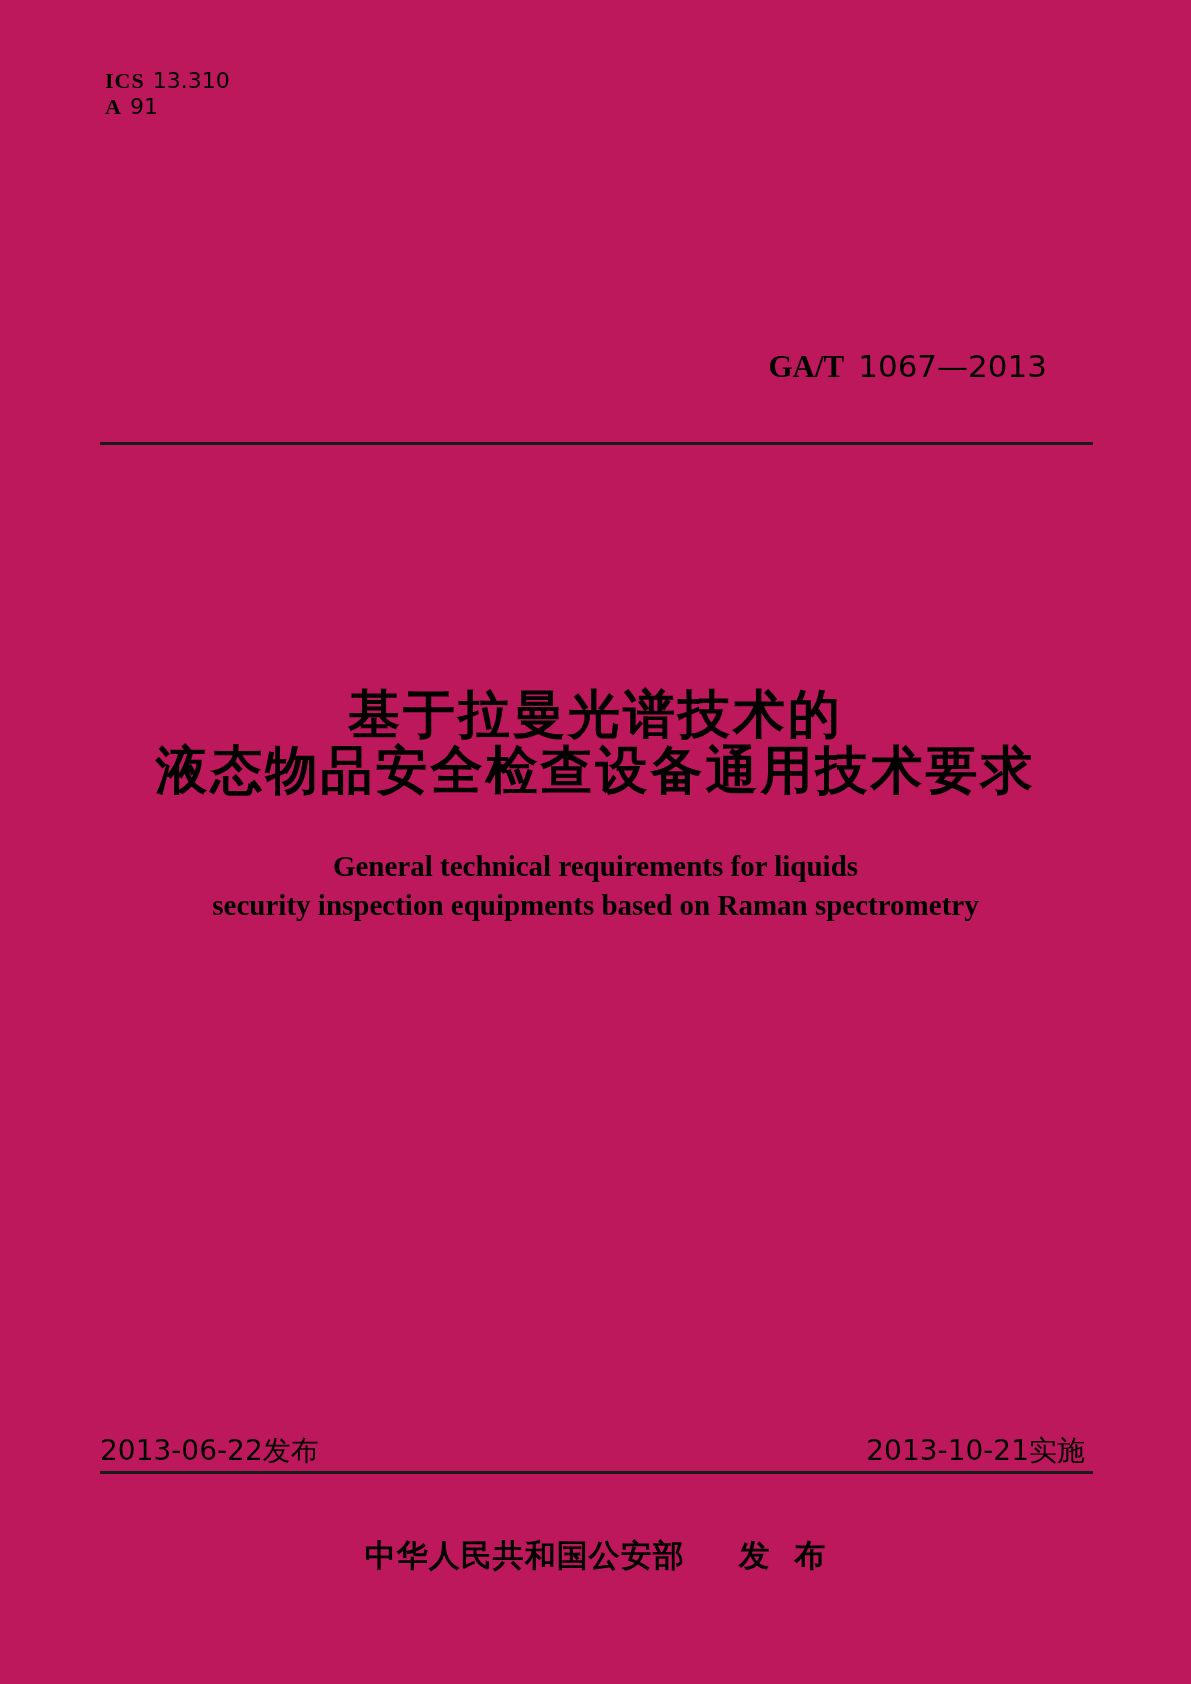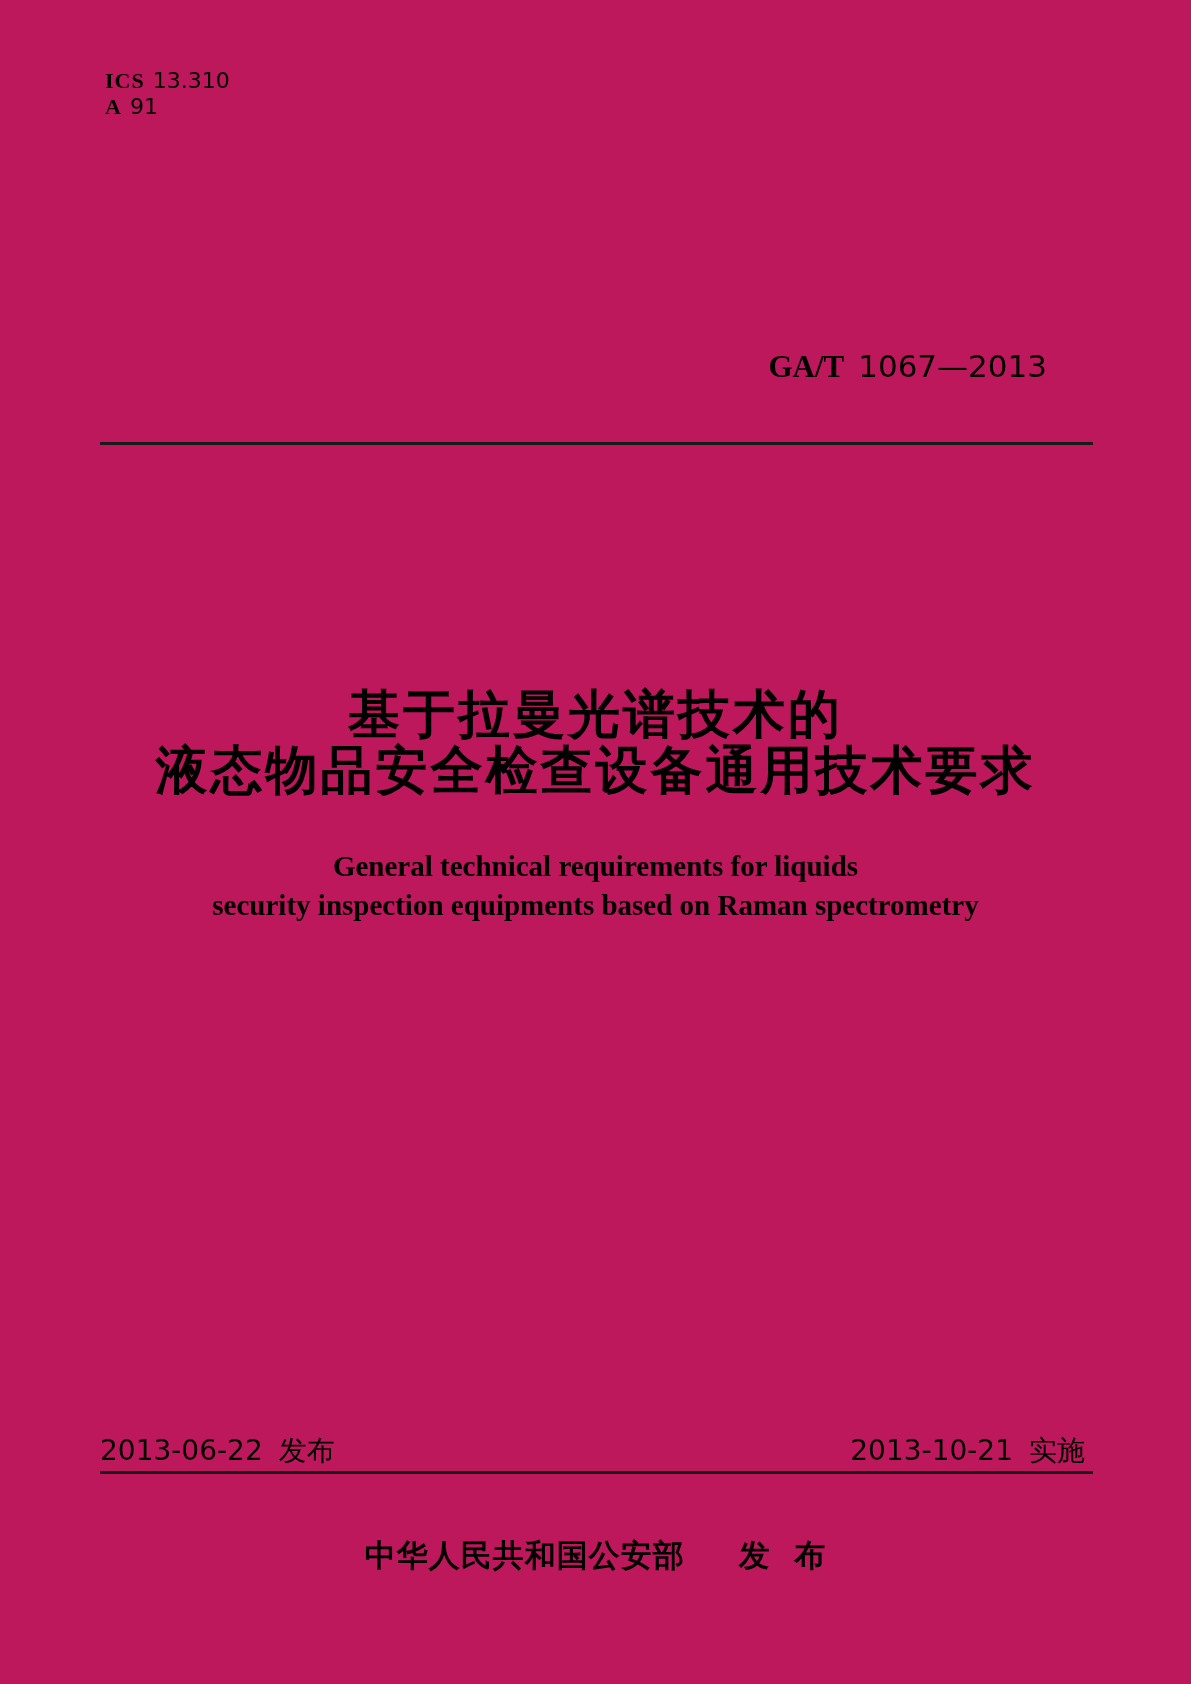--- a/index.html
+++ b/index.html
@@ -132,21 +132,21 @@
     display: flex;
     justify-content: space-between;
     font-size: 28px;
     line-height: 1.2;
     white-space: nowrap;
   }
   .date-group .date-value {
     font-family: "DejaVu Sans", sans-serif;
   }
   .date-group .date-label {
-    margin-left: 16px;
+    margin-left: 0;
     font-weight: 500;
   }
 
   
   .publisher-row {
     position: absolute;
     left: 0;
     right: 0;
     top: 1535px;
     display: flex;

